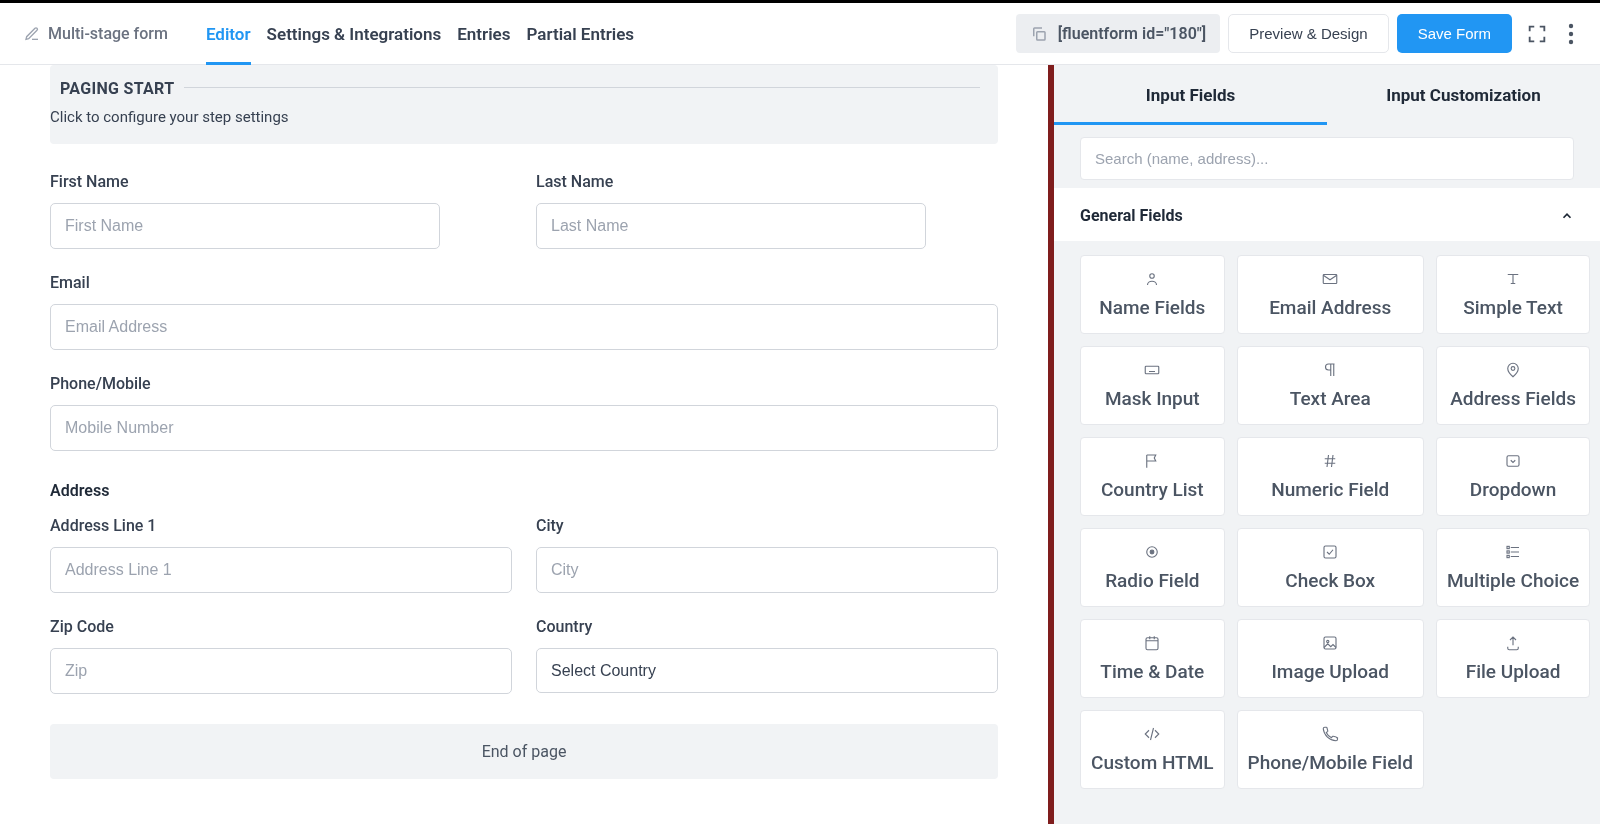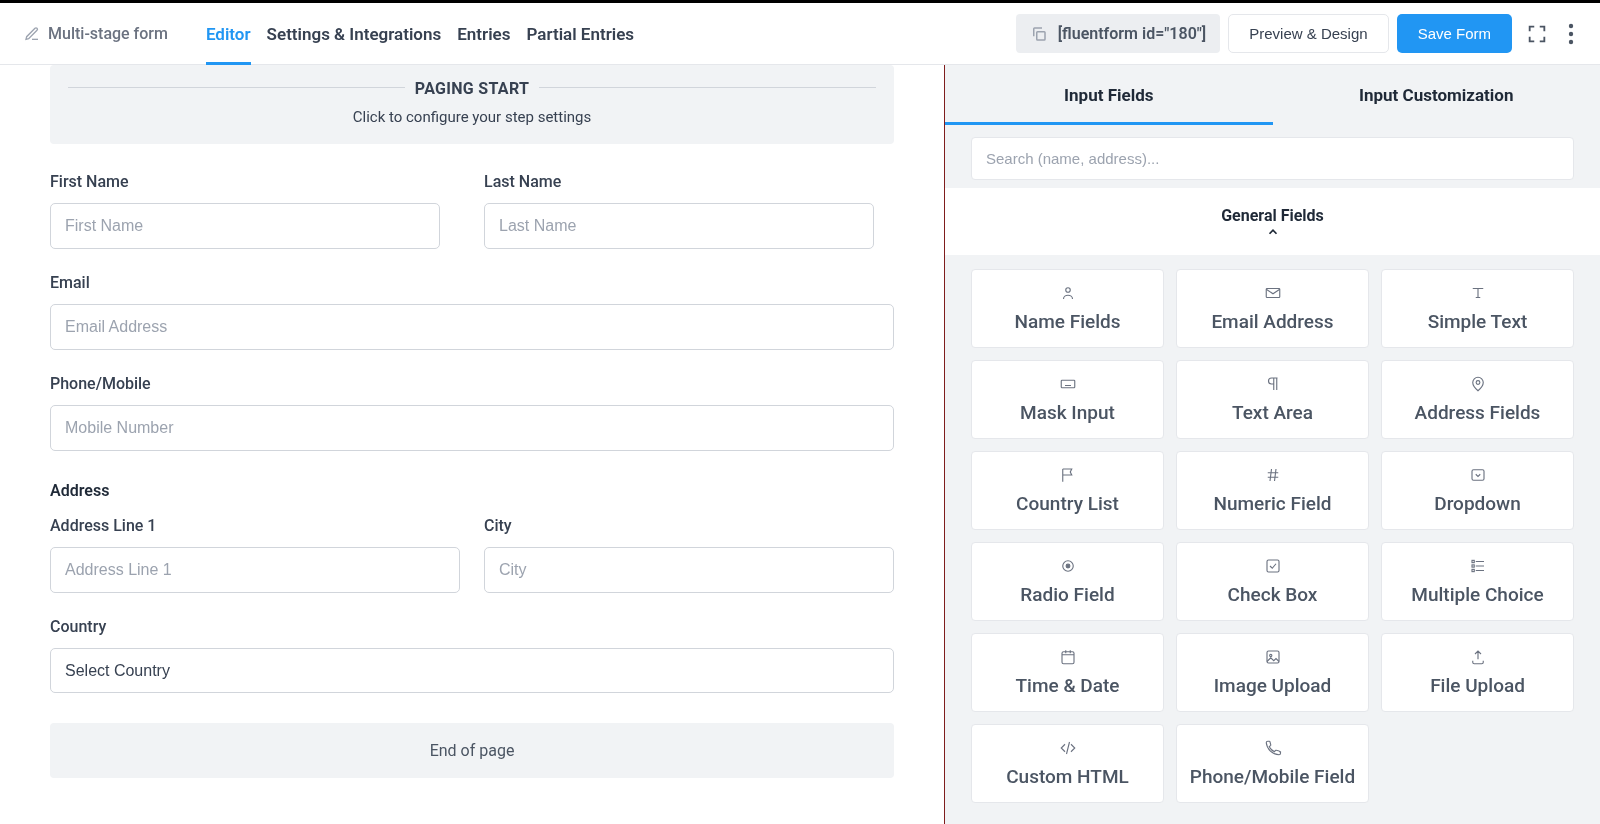--- a/index.html
+++ b/index.html
@@ -33,47 +33,47 @@
 .btn { padding: 10px 20px; border-radius: 5px; font-size: 15px; font-weight: 500; cursor: pointer; border:1px solid transparent; }
 .btn-secondary { background: #fff; border:1px solid #e5e7eb; color:#374151; }
 .btn-primary { background: #2196f3; color: #fff; }
 .icon-btn { background:none; border:none; cursor:pointer; color:#4b5563; padding:6px; display:flex; align-items:center; justify-content:center; }
 .icon-btn svg { width:22px; height:22px; }
 .kebab svg { width:6px; height:22px; }
 
 .main { display:flex; height: calc(824px - 65px); }
 .canvas { flex:1; padding: 0 50px 0 50px; overflow-y:auto; }
 .canvas::-webkit-scrollbar{width:0;}
-.paging-banner { background:#f1f3f5; border-radius:4px; padding:14px 0 18px; text-align:center; margin-bottom:28px; position:relative; }
+.paging-banner { background:#f1f3f5; border-radius:4px; padding:14px 0 18px; text-align:left; margin-bottom:28px; position:relative; }
 .paging-banner hr { border:none; border-top:1px solid #d1d5db; position:absolute; top:22px; left:18px; right:18px; }
 .paging-title { font-size:16px; font-weight:700; color:#374151; position:relative; background:#f1f3f5; display:inline-block; padding:0 10px; letter-spacing:.3px;}
 .paging-sub { font-size:15px; color:#374151; margin-top:10px; }
 
 .row { display:flex; gap:24px; margin-bottom:24px; }
 .col { flex:1; }
 .field-label { font-size:16px; color:#374151; margin-bottom:12px; display:block; font-weight:500; }
 .section-label { font-size:16px; color:#1f2937; margin:30px 0 16px; font-weight:600; }
 .text-input, .select-input {
   width:100%; padding:13px 14px; border:1px solid #d1d5db; border-radius:5px;
   font-size:16px; color:#374151; background:#fff;
 }
 .text-input::placeholder { color:#9ca3af; }
 .select-input { color:#374151; appearance:none; background:#fff; }
 .narrow .text-input { max-width:390px; }
 .end-banner { background:#f1f3f5; border-radius:4px; padding:18px; text-align:center; margin-top:30px; color:#4b5563; font-size:16px; }
 
-.sidebar { width:656px; background:#f1f3f5; border-left:1px solid #7f1d1d; display:flex; flex-direction:column; }
+.sidebar { width:552px; background:#f1f3f5; border-left:6px solid #7f1d1d; display:flex; flex-direction:column; }
 .side-tabs { display:flex; background:#f1f3f5; }
 .side-tab { flex:1; text-align:center; padding:20px 0; font-size:17px; font-weight:700; color:#1f2937; cursor:pointer; position:relative; }
 .side-tab.active::after { content:""; position:absolute; left:0; right:0; bottom:0; height:3px; background:#2196f3; }
 .search-wrap { padding:12px 26px 8px; }
 .search-input { width:100%; padding:12px 14px; border:1px solid #e5e7eb; border-radius:4px; font-size:15px; background:#fff; }
 .search-input::placeholder { color:#9ca3af; }
 
-.section-header { display:flex; align-items:center; justify-content:space-between; padding:18px 26px 16px; background:#fff; font-size:16px; font-weight:700; color:#1f2937; cursor:pointer;flex-direction:column; }
+.section-header { display:flex; align-items:center; justify-content:space-between; padding:18px 26px 16px; background:#fff; font-size:16px; font-weight:700; color:#1f2937; cursor:pointer; }
 .chev-up { width:14px; height:14px; }
 .field-grid { display:grid; grid-template-columns:repeat(3,1fr); gap:12px; padding:14px 26px 20px; background:#f1f3f5; overflow-y:auto; }
 .field-card { background:#fff; border:1px solid #e5e7eb; border-radius:4px; padding:14px 10px; text-align:center; cursor:grab; display:flex; flex-direction:column; align-items:center; gap:8px; }
 .field-card .ic { color:#6b7280; height:18px; display:flex; align-items:center; justify-content:center; }
 .field-card .ic svg { width:18px; height:18px; }
 .field-card .lbl { font-size:19px; color:#4b5563; font-weight:500; white-space:nowrap; }
 </style>
 </head>
 <body>
 
@@ -159,20 +159,24 @@
         <input class="text-input" placeholder="Address Line 1" style="">
       </div>
       <div class="col">
         <label class="field-label">City</label>
         <input class="text-input" placeholder="City" style="">
       </div>
     </div>
 
     <div class="row">
       <div class="col">
+        <label class="field-label">Zip Code</label>
+        <input class="text-input" placeholder="Zip" style="">
+      </div>
+      <div class="col">
         <label class="field-label">Country</label>
         <select class="select-input">
           <option>Select Country</option>
         </select>
       </div>
     </div>
 
     <div class="end-banner">
       <span>End of page</span>
     </div>

